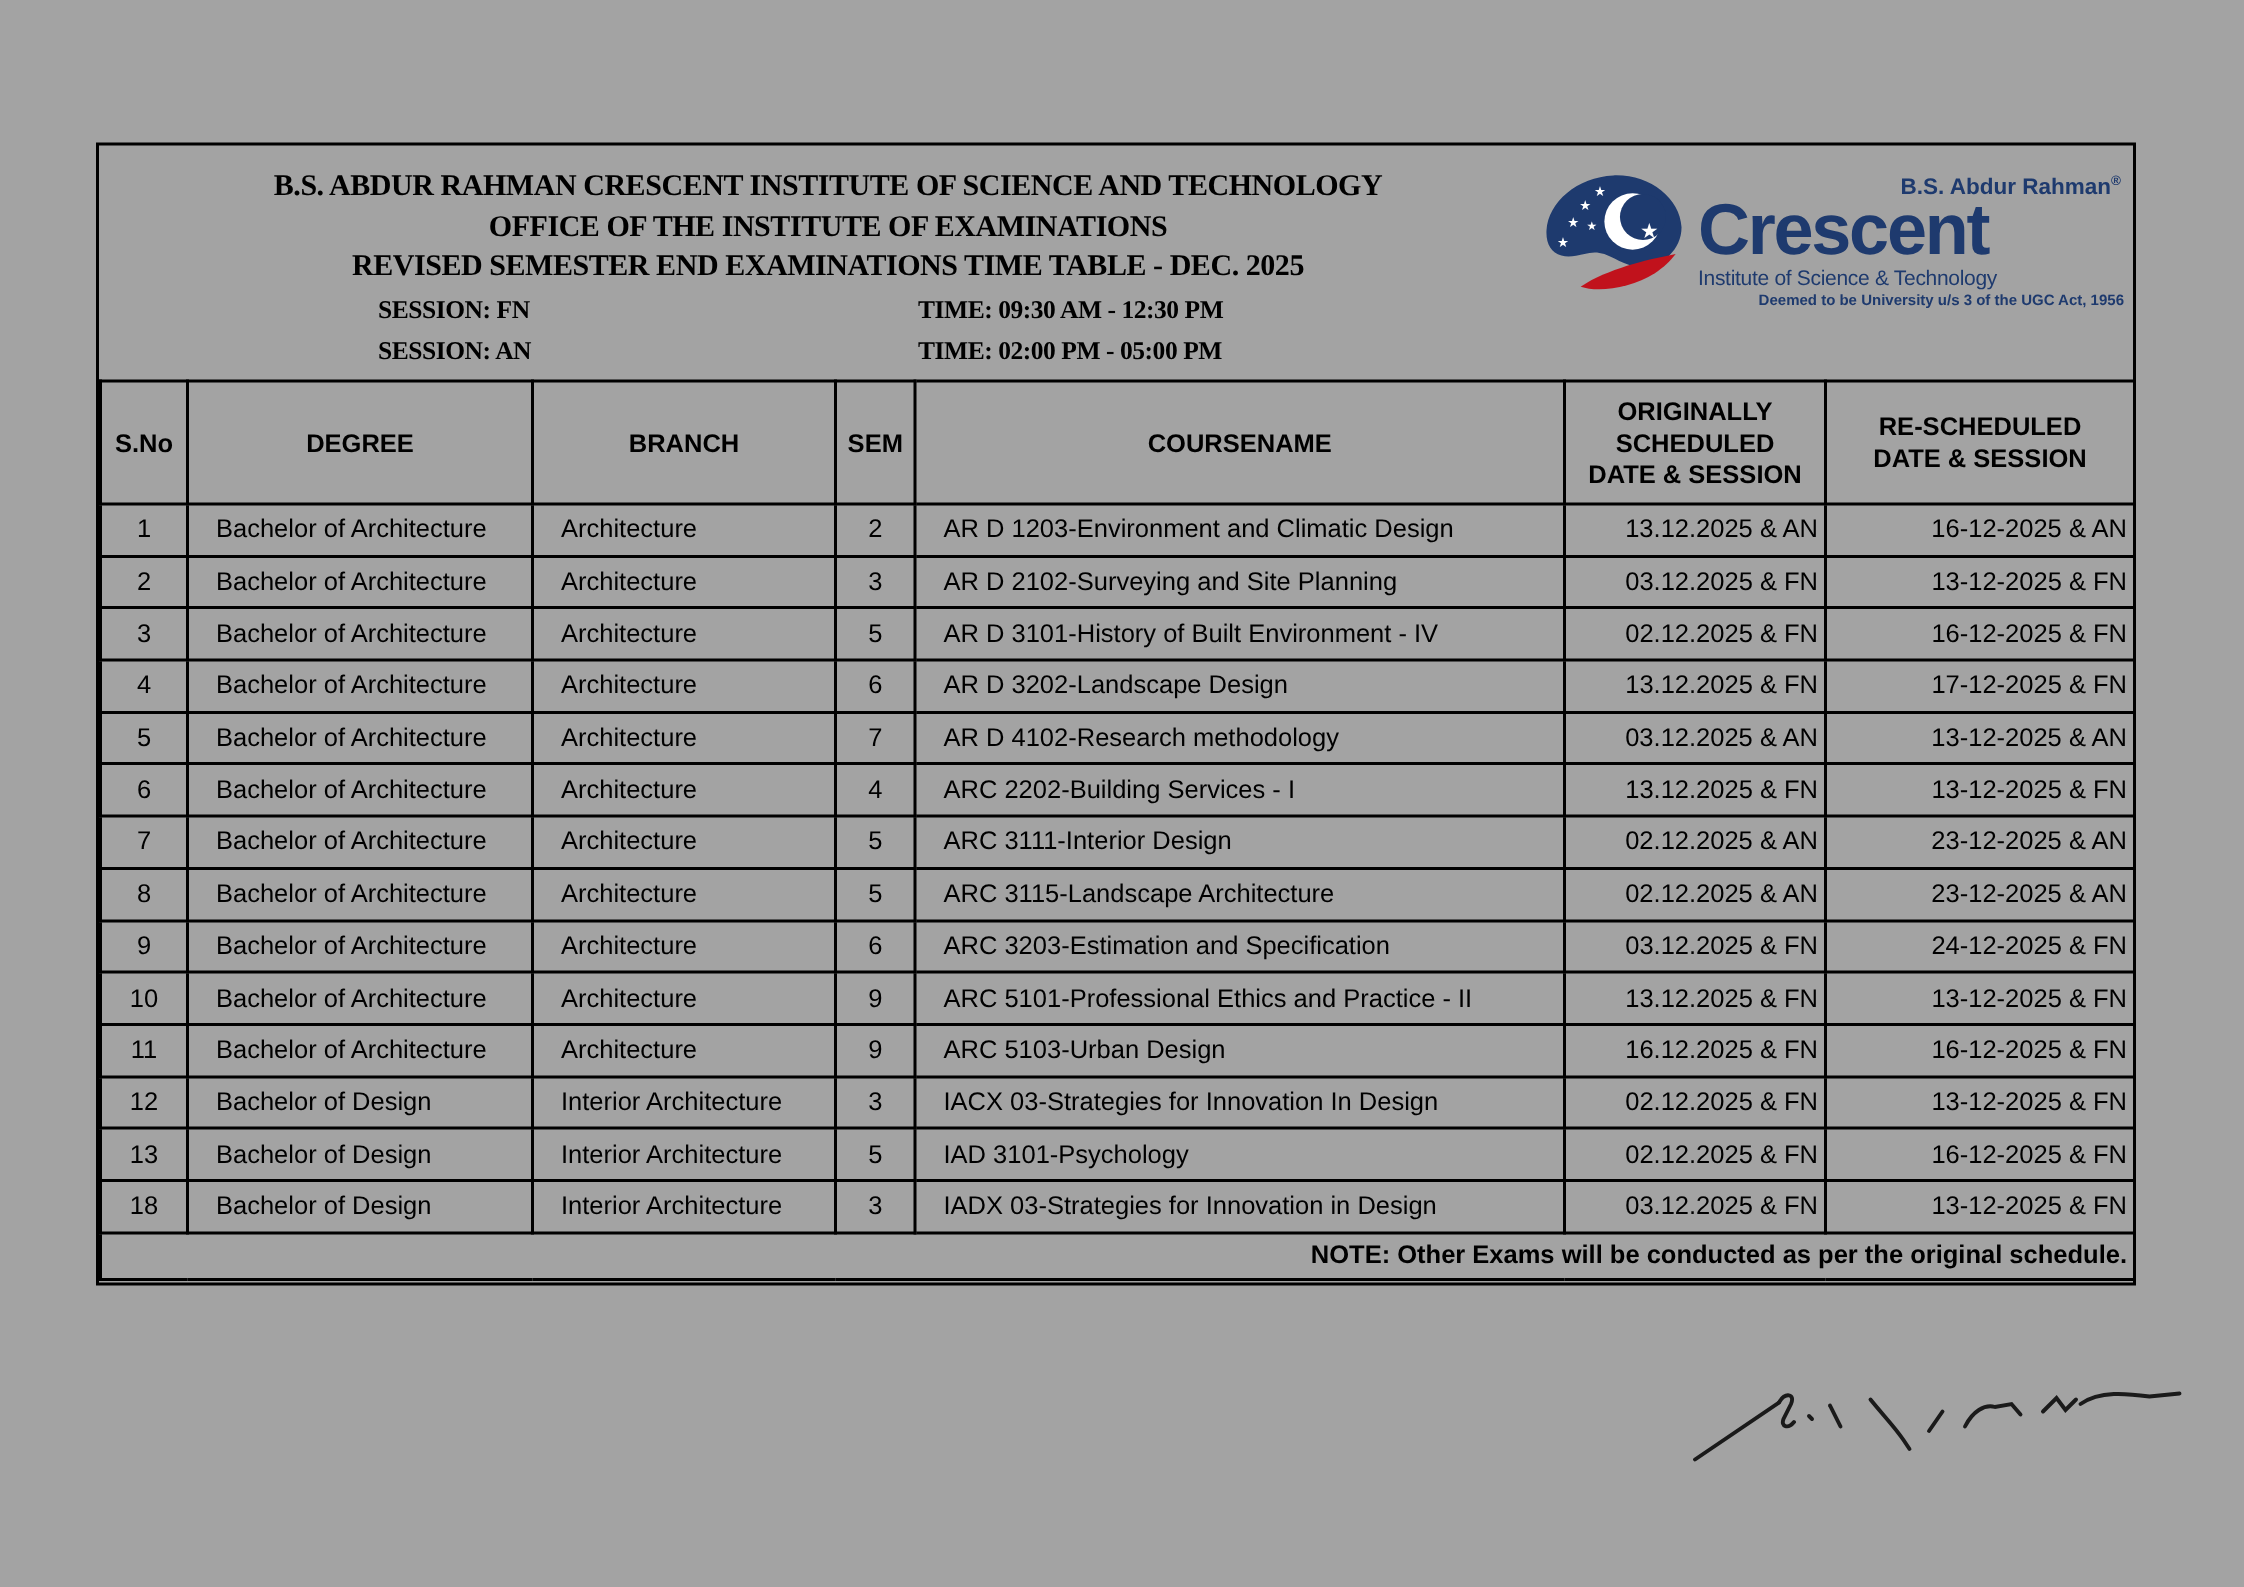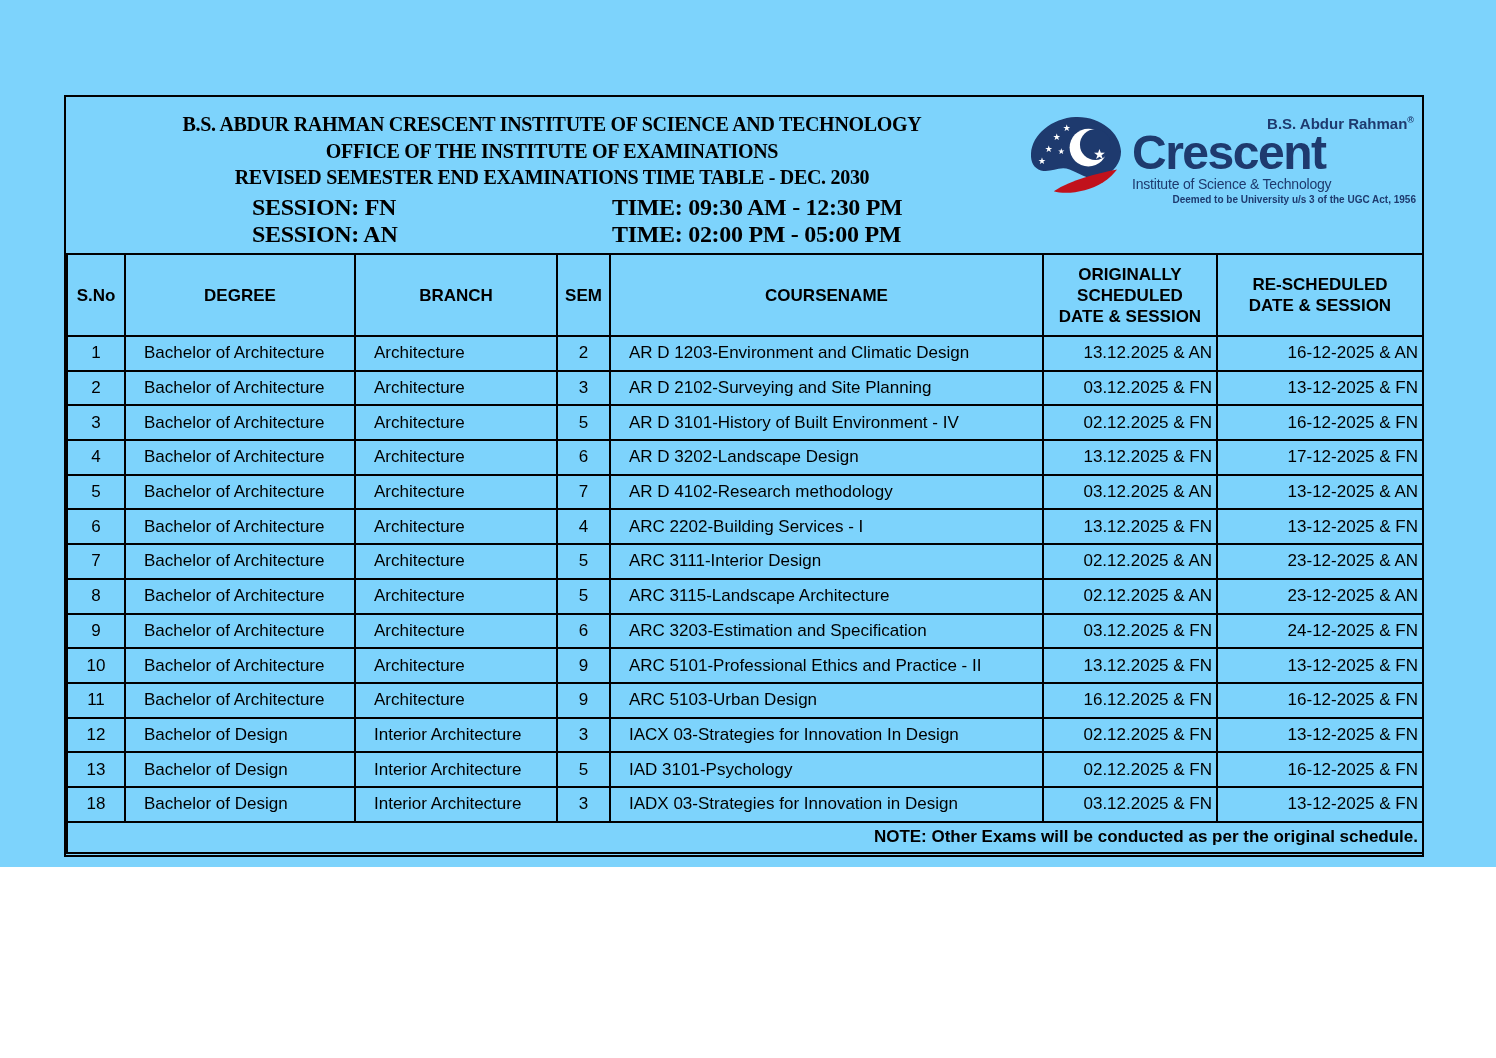--- a/index.html
+++ b/index.html
@@ -1,29 +1,29 @@
 <!DOCTYPE html>
 <html><head>
 <meta charset="utf-8">
 <style>
   html,body{margin:0;padding:0;background:#ffffff;}
-  .page{position:relative;width:1496px;height:867px;background:#7dd3fc;
+  .page{position:relative;width:1496px;height:1058px;background:#a3a3a3;
         font-family:"Liberation Sans",sans-serif;color:#000;overflow:hidden;}
 
   
   .doc{position:absolute;left:64px;top:95px;width:1360px;height:762px;
        border:2px solid #000;box-sizing:border-box;}
 
   
   .doc-header{position:relative;height:156px;}
   .titles{position:absolute;left:0;top:14px;width:972px;text-align:center;
           font-family:"Liberation Serif",serif;font-weight:bold;font-size:20px;
           line-height:26.5px;letter-spacing:-0.3px;}
   .session-block{position:absolute;left:186px;top:97px;
-          font-family:"Liberation Serif",serif;font-weight:bold;font-size:24px;
+          font-family:"Liberation Serif",serif;font-weight:bold;font-size:17px;
           line-height:26.5px;letter-spacing:-0.3px;}
   .session-row .s-label{display:inline-block;width:360px;}
 
   
   .logo{position:absolute;left:962px;top:16px;width:392px;display:flex;align-items:flex-start;}
   .logo-text{margin-left:5px;width:284px;}
   .brand-top{text-align:right;font-size:15px;font-weight:bold;color:#1e3a6e;
              padding-right:2px;line-height:15px;}
   .brand-top sup{font-size:9px;}
   .brand-name{font-size:48px;font-weight:bold;color:#1e3a6e;line-height:44px;
@@ -54,21 +54,21 @@
 <body>
 
 <div class="page">
 
   <div class="doc">
 
     <div class="doc-header">
       <div class="titles">
         <div>B.S. ABDUR RAHMAN CRESCENT INSTITUTE OF SCIENCE AND TECHNOLOGY</div>
         <div>OFFICE OF THE INSTITUTE OF EXAMINATIONS</div>
-        <div>REVISED SEMESTER END EXAMINATIONS TIME TABLE - DEC. 2030</div>
+        <div>REVISED SEMESTER END EXAMINATIONS TIME TABLE - DEC. 2025</div>
       </div>
 
       <div class="session-block">
         <div class="session-row">
           <span class="s-label">SESSION: FN</span><span class="s-time">TIME: 09:30 AM - 12:30 PM</span>
         </div>
         <div class="session-row">
           <span class="s-label">SESSION: AN</span><span class="s-time">TIME: 02:00 PM - 05:00 PM</span>
         </div>
       </div>

